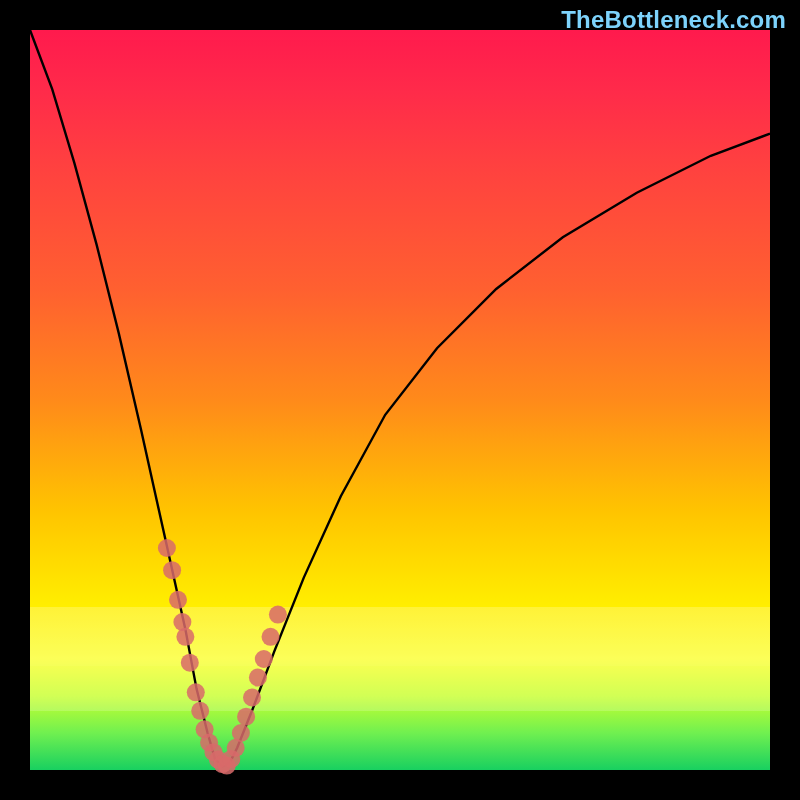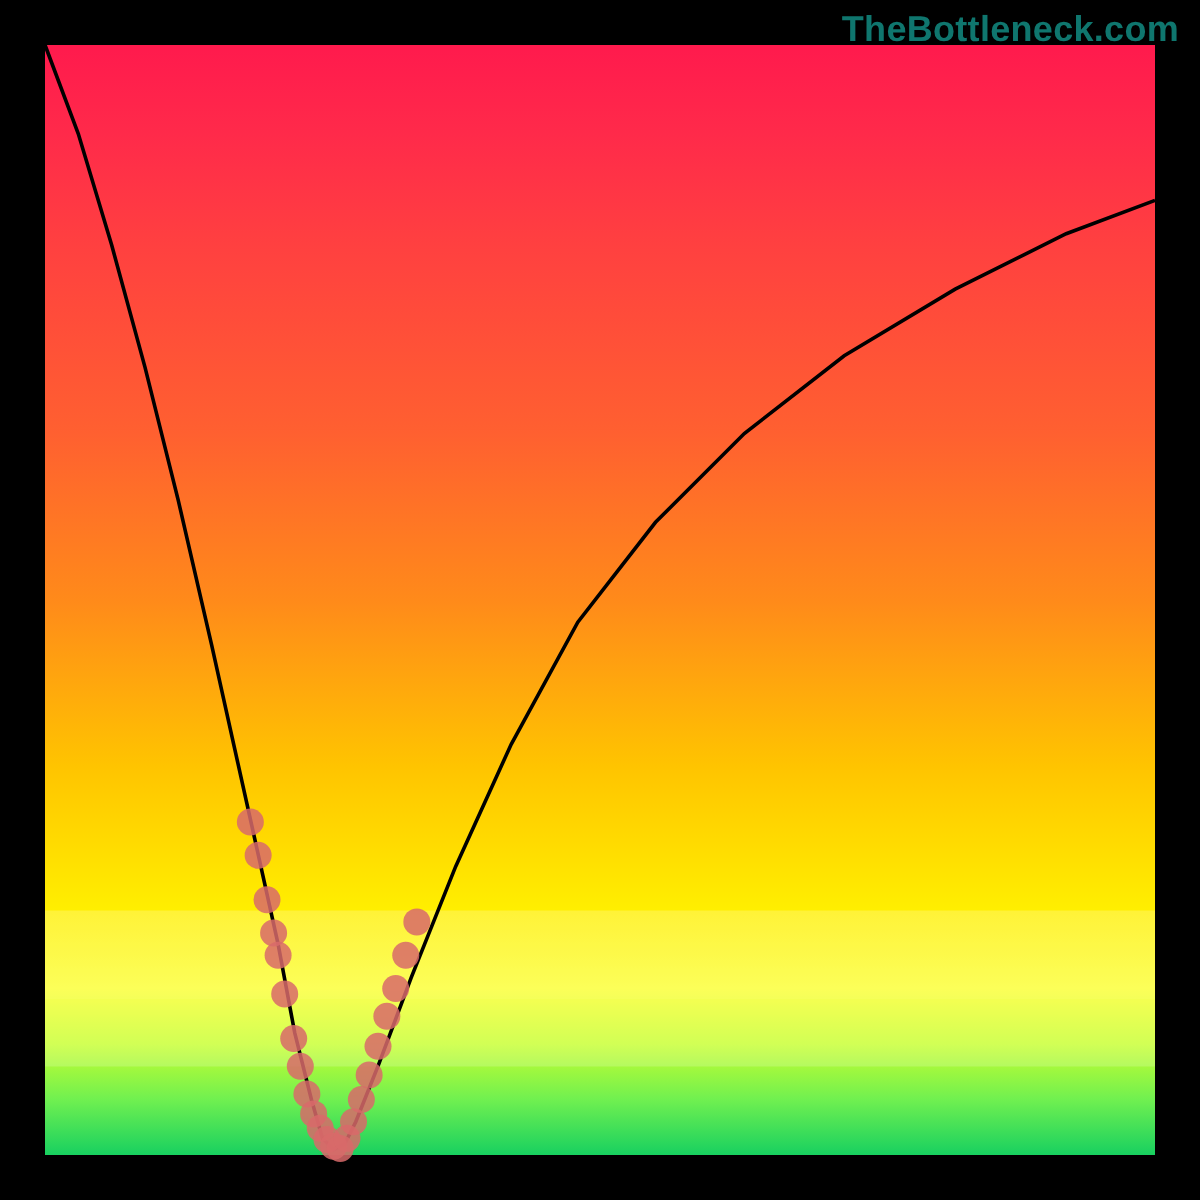--- a/index.html
+++ b/index.html
@@ -44,21 +44,21 @@
     left: 0;
     width: 100%;
     pointer-events: none;
   }
   .band1 { top: 78%; height: 8%; background: rgba(255,255,255,0.22); }
   .band2 { top: 86%; height: 6%; background: rgba(255,255,255,0.18); }
   .watermark {
     position: absolute;
     top: 6px;
     right: 14px;
-    color: #0f766e;
+    color: #7dd3fc;
     font-size: 24px;
     font-weight: 600;
     letter-spacing: 0.2px;
     user-select: none;
   }
   svg.curve {
     position: absolute;
     left: 0;
     top: 0;
     width: 100%;

